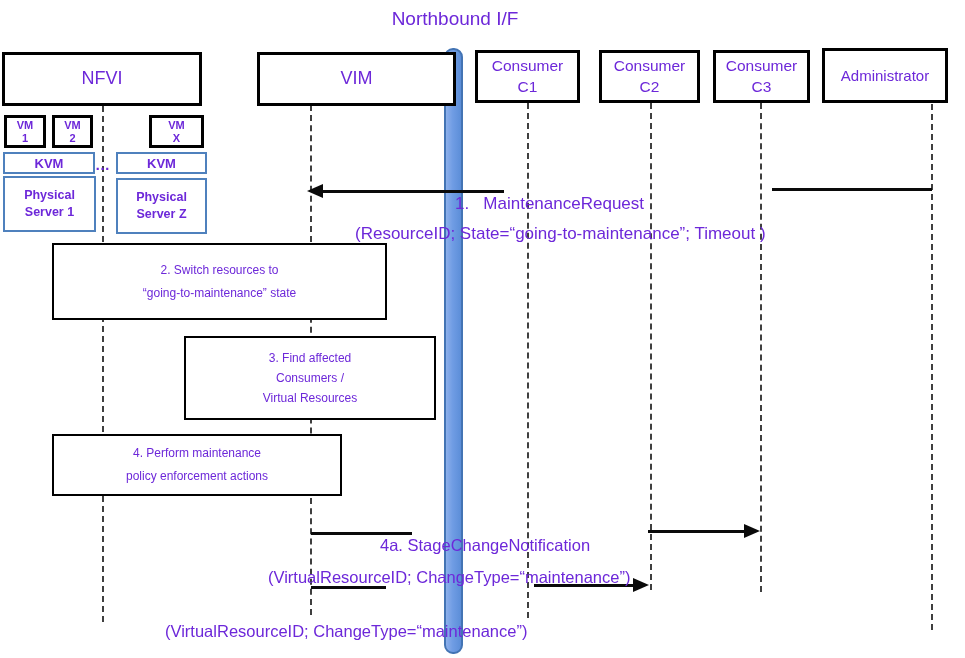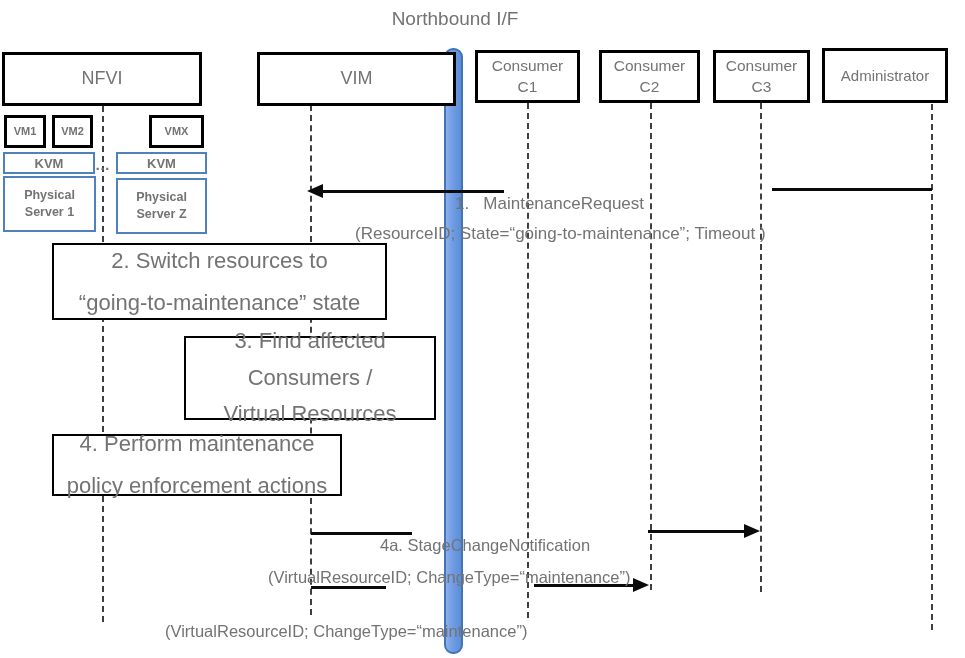--- a/index.html
+++ b/index.html
@@ -1,18 +1,18 @@
 <!DOCTYPE html>
 <html><head>
 <meta charset="utf-8">
 <style>
   html,body{margin:0;padding:0;background:#fff;}
   #canvas{
     position:relative;width:965px;height:658px;background:#ffffff;
-    font-family:"Liberation Sans",sans-serif;color:#737373;overflow:hidden;
+    font-family:"Liberation Sans",sans-serif;color:#6d28d9;overflow:hidden;
   }
   .abs{position:absolute;box-sizing:border-box;}
   
   .lifeline{width:0;border-left:2px dashed #3f3f3f;z-index:1;}
   
   .nbar{
     z-index:2;border:2px solid #4374b4;border-radius:9px;
     background:linear-gradient(90deg,#8db0ea 0%,#6f9ce4 45%,#5c8ed8 100%);
   }
   
@@ -20,32 +20,32 @@
     z-index:3;background:#fff;border:3px solid #000;
     display:flex;flex-direction:column;align-items:center;justify-content:center;
     text-align:center;line-height:1.3;
   }
   .actor.big{font-size:18px;}
   .actor.two{font-size:15.5px;line-height:1.35;}
   .actor.adm{font-size:15px;}
   
   .vmbox{
     z-index:3;background:#fff;border:3px solid #000;font-size:11px;font-weight:600;
-    line-height:1.15;display:flex;flex-direction:row;align-items:center;justify-content:center;text-align:center;
+    line-height:1.15;display:flex;flex-direction:column;align-items:center;justify-content:center;text-align:center;
   }
   .bluebox{
     z-index:3;background:#fff;border:2.5px solid #4f81bd;
     display:flex;flex-direction:column;align-items:center;justify-content:center;text-align:center;
   }
   .kvm{font-size:13px;font-weight:700;}
   .pserver{font-size:12.5px;font-weight:700;line-height:1.35;}
   .dots{z-index:4;font-size:15px;font-weight:700;letter-spacing:1px;}
   
   .activity{
-    z-index:3;background:#fff;border:2px solid #000;font-size:22px;
+    z-index:3;background:#fff;border:2px solid #000;font-size:12px;
     display:flex;flex-direction:column;align-items:center;justify-content:center;text-align:center;
   }
   .lh19{line-height:1.9;}
   .lh17{line-height:1.68;}
   
   .mline{z-index:4;height:3px;background:#0a0a0a;}
   .head{z-index:4;width:0;height:0;}
   .head.left{border-top:7px solid transparent;border-bottom:7px solid transparent;border-right:16px solid #0a0a0a;}
   .head.right{border-top:7px solid transparent;border-bottom:7px solid transparent;border-left:16px solid #0a0a0a;}
   

